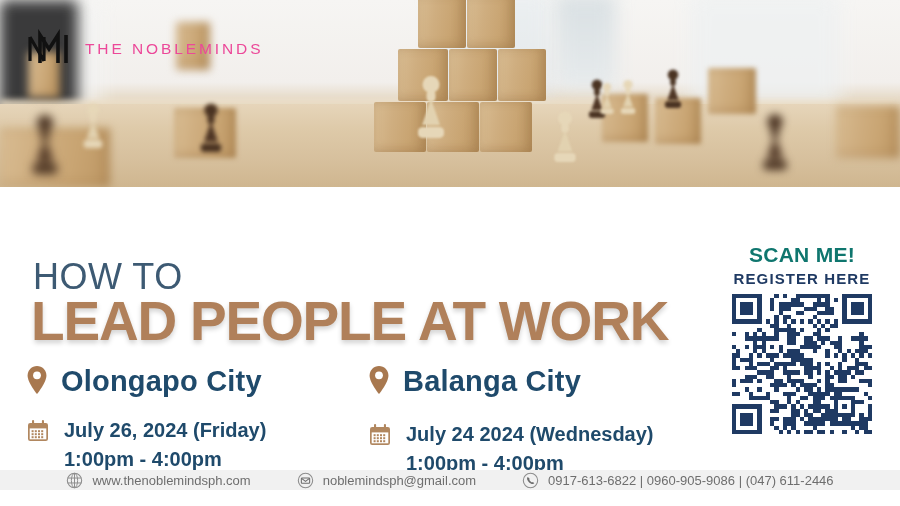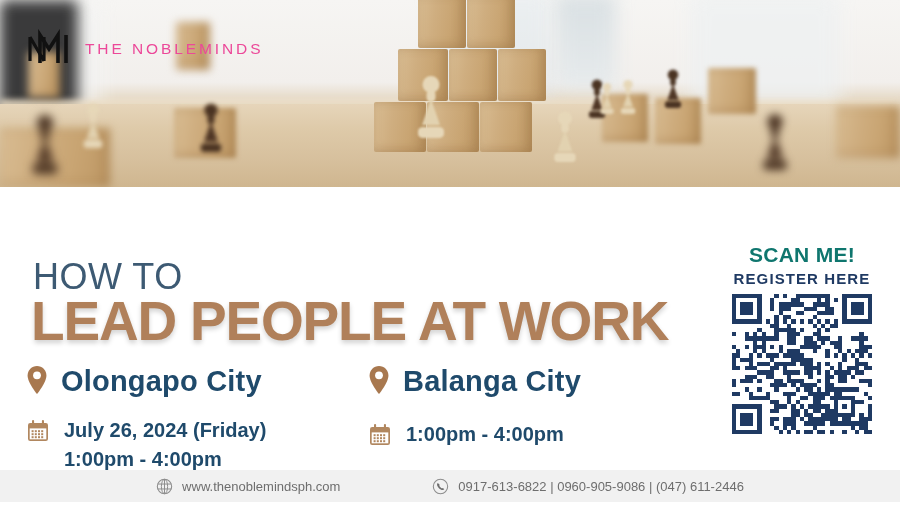--- a/index.html
+++ b/index.html
@@ -206,21 +206,21 @@
     font-size:15px; font-weight:700; color:#1f3a63; letter-spacing:1.1px;
     margin-top:3px;
   }
   #qr-code {
     margin:7px auto 0; width:140px; height:140px; display:block;
     background:#ffffff;
   }
 
   
   #footer {
-    position:absolute; left:0; top:470px; width:900px; height:32px;
+    position:absolute; left:0; top:470px; width:900px; height:20px;
     background:#f1f1f1;
     display:flex; align-items:center; justify-content:center;
     gap:0;
   }
   .fitem { display:flex; align-items:center; gap:9px; }
   .fitem .ftext {
     font-size:13px; color:#6e6e6e; white-space:nowrap; font-weight:400;
   }
   .fsep { width:46px; }
   .fico { width:17px; height:17px; flex:0 0 17px; display:block; }
@@ -396,20 +396,21 @@
               <rect x="8.8" y="14.2" width="2" height="2"></rect>
             <rect x="12" y="14.2" width="2" height="2"></rect>
               <rect x="15.2" y="14.2" width="2" height="2"></rect>
             <rect x="5.6" y="17.2" width="2" height="2"></rect>
               <rect x="8.8" y="17.2" width="2" height="2"></rect>
             <rect x="12" y="17.2" width="2" height="2"></rect>
               <rect x="15.2" y="17.2" width="2" height="2"></rect>
           </g>
         </svg>
         <div class="datelines">
+          <div>July 24 2024 (Wednesday)</div>
           <div>1:00pm - 4:00pm</div>
         </div>
       </div>
     </div>
   </div>
 
   <div id="qr-panel">
     <div class="scan">SCAN ME!</div>
     <div class="reghere">REGISTER HERE</div>
     <svg id="qr-code" viewBox="0 0 33 33" shape-rendering="crispEdges">
@@ -951,20 +952,28 @@
       <svg class="fico" viewBox="0 0 18 18">
         <circle cx="9" cy="9" r="7.6" fill="none" stroke="#8d8d8d" stroke-width="1.15"></circle>
         <ellipse cx="9" cy="9" rx="3.3" ry="7.6" fill="none" stroke="#8d8d8d" stroke-width="1.05"></ellipse>
         <path d="M1.6 6.4 H16.4 M1.6 11.6 H16.4 M9 1.4 V16.6" stroke="#8d8d8d" stroke-width="1.05" fill="none"></path>
       </svg>
       <span class="ftext">www.thenoblemindsph.com</span>
     </div>
 
     <div class="fsep"></div>
 
+    <div class="fitem">
+      <svg class="fico" viewBox="0 0 18 18">
+        <circle cx="9" cy="9" r="7.6" fill="none" stroke="#8d8d8d" stroke-width="1.15"></circle>
+        <rect x="4.6" y="6.3" width="8.8" height="5.6" rx=".7" fill="none" stroke="#6d6d6d" stroke-width="1.1"></rect>
+        <path d="M4.8 6.8 L9 9.9 L13.2 6.8" fill="none" stroke="#6d6d6d" stroke-width="1.1"></path>
+      </svg>
+      <span class="ftext">noblemindsph@gmail.com</span>
+    </div>
 
     <div class="fsep"></div>
 
     <div class="fitem">
       <svg class="fico" viewBox="0 0 18 18">
         <circle cx="9" cy="9" r="7.6" fill="none" stroke="#8d8d8d" stroke-width="1.15"></circle>
         <path d="M6.2 5.2 C5.3 5.9 5.1 7.1 5.7 8.4 C6.6 10.4 8.3 11.9 10.2 12.6 C11.4 13 12.5 12.7 13 11.9 L11.6 10.6 C11.2 10.9 10.7 11 10.3 10.8 C9.4 10.4 8.4 9.4 7.9 8.4 C7.7 7.9 7.8 7.4 8.1 7.1 Z" fill="#6d6d6d"></path>
       </svg>
       <span class="ftext">0917-613-6822 | 0960-905-9086 | (047) 611-2446</span>
     </div>

